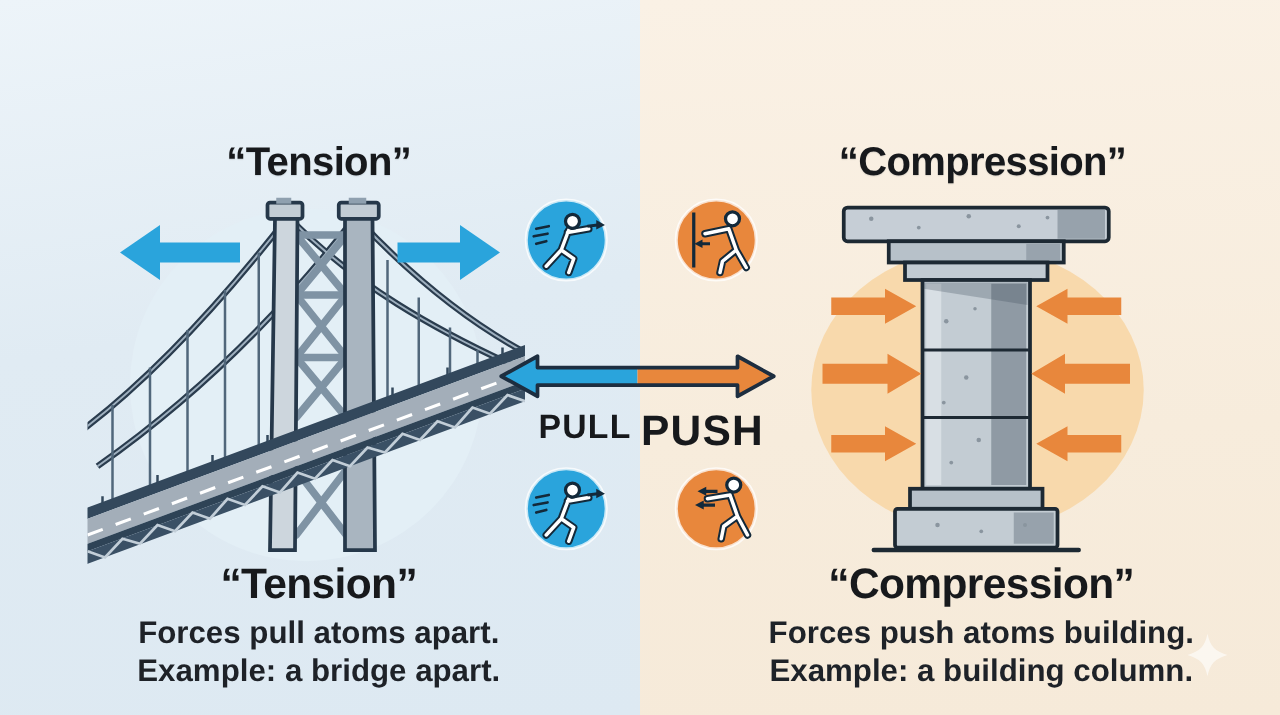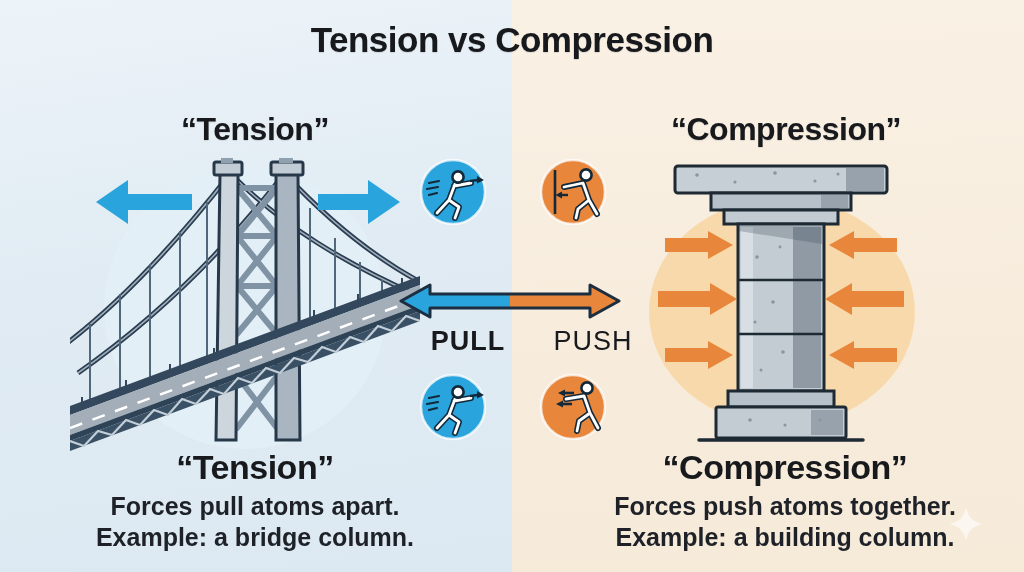--- a/index.html
+++ b/index.html
@@ -18,40 +18,39 @@
   .h-tension-top{left:80px;top:112px;width:350px;}
   .h-compression-top{left:608px;top:112px;width:356px;}
   .caption-heading{font-size:34px;font-weight:bold;letter-spacing:-.5px;}
   .h-tension-bottom{left:80px;top:448px;width:350px;}
   .h-compression-bottom{left:600px;top:448px;width:370px;}
   .caption-text{font-size:25px;font-weight:bold;line-height:31px;color:#1e2228;}
   .cap-tension{left:55px;top:491px;width:400px;}
   .cap-compression{left:585px;top:491px;width:400px;}
   .pullpush-heading{left:392px;top:243px;width:240px;font-size:29px;font-weight:bold;letter-spacing:-.5px;}
   .pull-label{left:412px;top:326px;width:112px;font-size:27px;font-weight:bold;letter-spacing:1px;}
-  .push-label{left:534px;top:326px;width:118px;font-size:27px;font-weight:normal;letter-spacing:1px;}
+  .push-label{left:503px;top:326px;width:118px;font-size:34px;font-weight:bold;letter-spacing:1px;}
   .abs{position:absolute;}
   svg{display:block;}
   
   .fill-blue{fill:var(--tension-blue,#2aa4dc);}
   .fill-orange{fill:var(--compression-orange,#e8873c);}
   .bridge-bg{fill:var(--bridge-circle,#e3eff6);}
   .column-bg{fill:var(--column-circle,#f8d9ac);}
   .stroke-dark{stroke:var(--outline-dark,#1d2e40);}
 </style>
 </head>
 <body>
 
 <div id="stage">
 
   <div class="bg bg-left"></div>
   <div class="bg bg-right"></div>
 
   <div class="txt title">
-    <div>Tension vs Compression</div>
   </div>
 
   <div class="txt panel-heading h-tension-top">“Tension”</div>
   <div class="txt panel-heading h-compression-top">“Compression”</div>
 
   <svg class="abs" style="left:70px;top:158px" width="350" height="295" viewBox="0 0 350 295">
     <circle class="bridge-bg" cx="175" cy="150" r="141"></circle>
 
     <g fill="none">
       <path d="M160,16 C110,80 52,145 -12,192" stroke="#2a3c4e" stroke-width="5"></path>
@@ -222,26 +221,26 @@
     <line x1="34" y1="32" x2="24" y2="32" stroke="#13293a" stroke-width="2.6"></line>
     <polygon points="25,28.4 18,32 25,35.6" fill="#13293a"></polygon>
     <path d="M46,24 L28,27 M46,24 L52,41 M52,41 L41,49 L39,59 M52,41 L60,56" fill="none" stroke="#13293a" stroke-width="6" stroke-linecap="round" stroke-linejoin="round"></path>
     <path d="M46,24 L28,27 M46,24 L52,41 M52,41 L41,49 L39,59 M52,41 L60,56" fill="none" stroke="#ffffff" stroke-width="2.8" stroke-linecap="round" stroke-linejoin="round"></path>
     <circle cx="49" cy="16" r="5.6" fill="#ffffff" stroke="#13293a" stroke-width="2.6"></circle>
   </svg>
 
   <div class="txt caption-heading h-tension-bottom">“Tension”</div>
   <div class="txt caption-text cap-tension">
     <div>Forces pull atoms apart.</div>
-    <div>Example: a bridge column.</div>
+    <div>Example: a bridge apart.</div>
   </div>
 
   <div class="txt caption-heading h-compression-bottom">“Compression”</div>
   <div class="txt caption-text cap-compression">
-    <div>Forces push atoms together.</div>
+    <div>Forces push atoms building.</div>
     <div>Example: a building column.</div>
   </div>
 
   <svg class="abs" style="left:946px;top:504px" width="40" height="40" viewBox="0 0 40 40">
     <path d="M20,3 C22,13 26,17 36,20 C26,23 22,27 20,37 C18,27 14,23 4,20 C14,17 18,13 20,3 Z" fill="rgba(255,255,255,.6)"></path>
   </svg>
 
 </div>
 
 </body></html>

